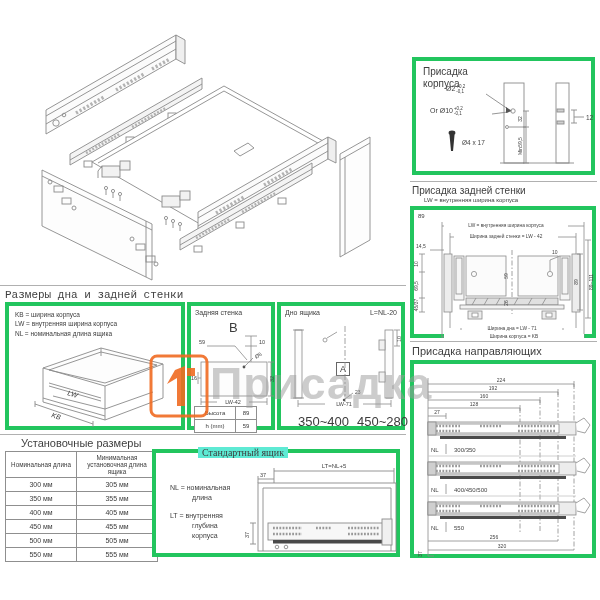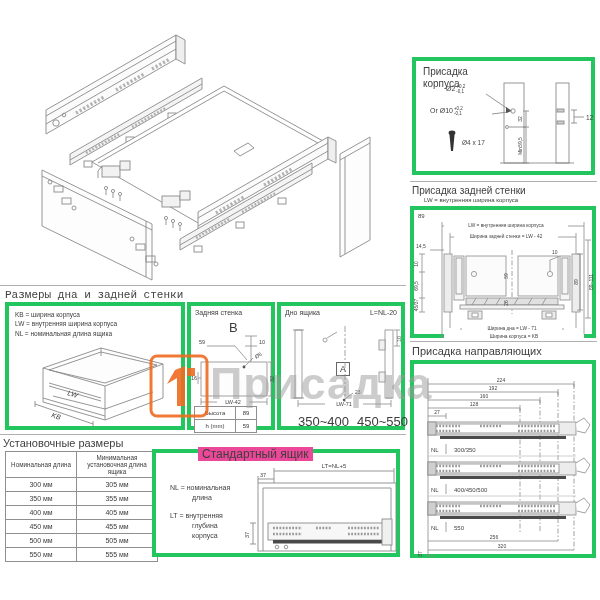--- a/index.html
+++ b/index.html
@@ -451,25 +451,25 @@
       <line x1="17" y1="98" x2="44" y2="98"></line>
         <line x1="82" y1="98" x2="110" y2="98"></line>
       <line x1="17" y1="94" x2="17" y2="101"></line>
         <line x1="110" y1="94" x2="110" y2="101"></line>
     </g>
     <text class="t55" transform="rotate(-90 120 33)" x="120" y="33" text-anchor="middle">10</text>
     <text class="t5" x="74" y="88">23</text>
     <text class="t55" x="63" y="100" text-anchor="middle">LW-71</text>
   </svg>
   <span class="dlbig" style="left:17px;top:108px;">350~400</span>
-  <span class="dlbig" style="left:76px;top:108px;">450~550</span>
+  <span class="dlbig" style="left:76px;top:108px;">450~280</span>
 </div>
 
 <div class="rule" style="left:0px;top:434px;width:406px;"></div>
-<div class="sect" style="left:3px;top:437px;">Установочные размеры</div>
+<div class="sect" style="left:21px;top:437px;">Установочные размеры</div>
 
 <table class="tbl itbl" style="left:5px;top:451px;">
   <tbody>
       <tr>
     <th style="width:64px;">Номинальная длина</th>
     <th style="width:74px;">Минимальная установочная длина ящика</th>
   </tr>
   <tr>
         <td>300 мм</td>
         <td>305 мм</td>
@@ -491,21 +491,21 @@
         <td>505 мм</td>
       </tr>
   <tr>
         <td>550 мм</td>
         <td>555 мм</td>
       </tr>
 </tbody>
   </table>
 
 <div class="panel" style="left:152px;top:449px;width:248px;height:108px;">
-  <span class="abs" style="left:42px;top:-6px;font-size:12px;background:#ec4899;padding:0 4px;color:#3e3e3e;">Стандартный ящик</span>
+  <span class="abs" style="left:42px;top:-6px;font-size:10px;background:#5eead4;padding:0 4px;color:#3e3e3e;font-family:Liberation Serif, serif;">Стандартный ящик</span>
   <div class="legend" style="left:14px;top:30px;font-size:7px;">
     <div>NL = номинальная</div>
     <div style="padding-left:22px;">длина</div>
   </div>
   <div class="legend" style="left:14px;top:58px;font-size:7px;">
     <div>LT = внутренняя</div>
     <div style="padding-left:22px;">глубина</div>
     <div style="padding-left:22px;">корпуса</div>
   </div>
   <svg class="abs" style="left:0;top:0;" width="246" height="106" viewBox="0 0 246 106">

